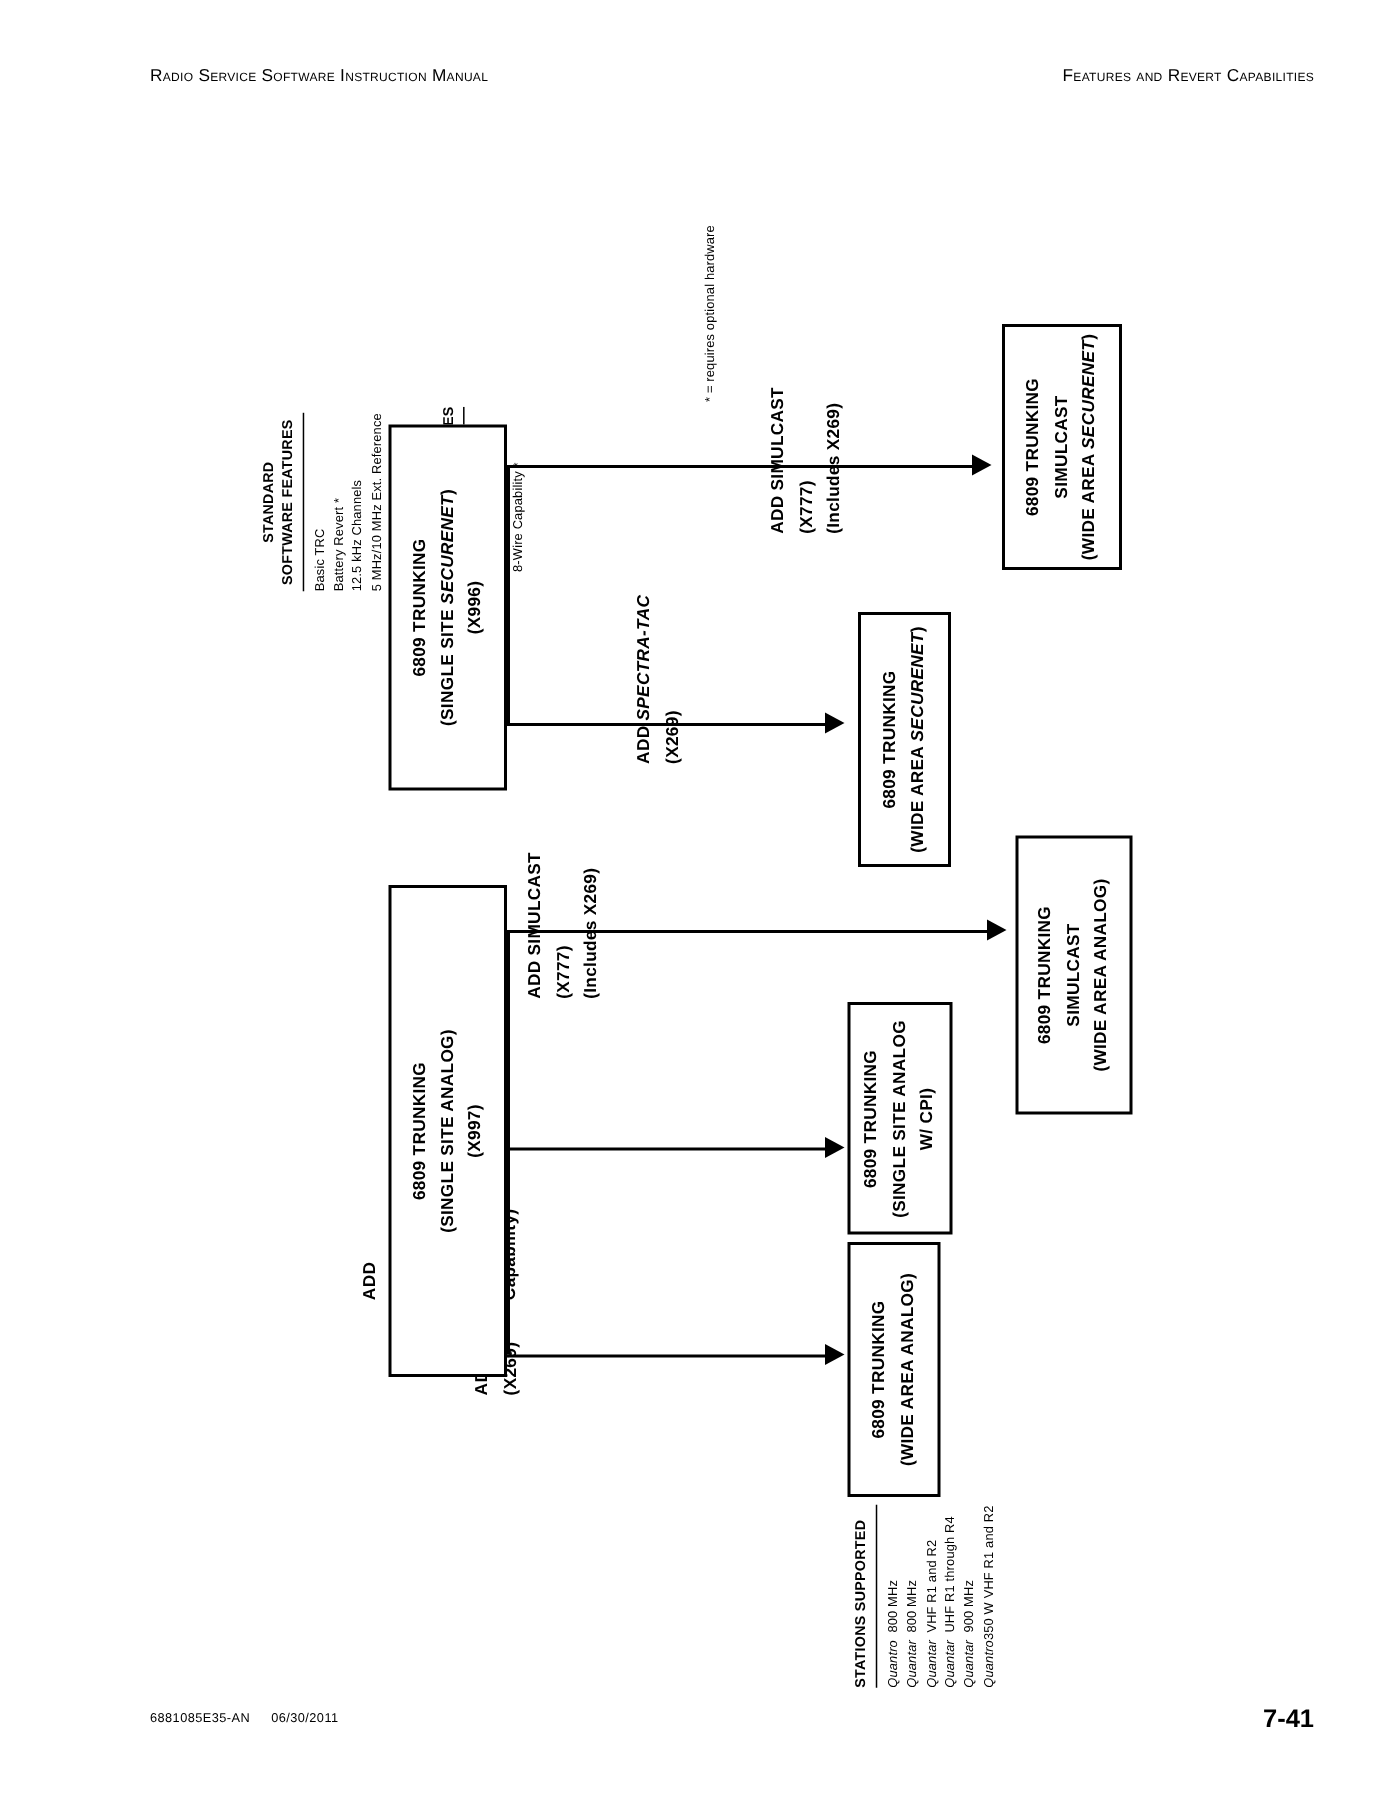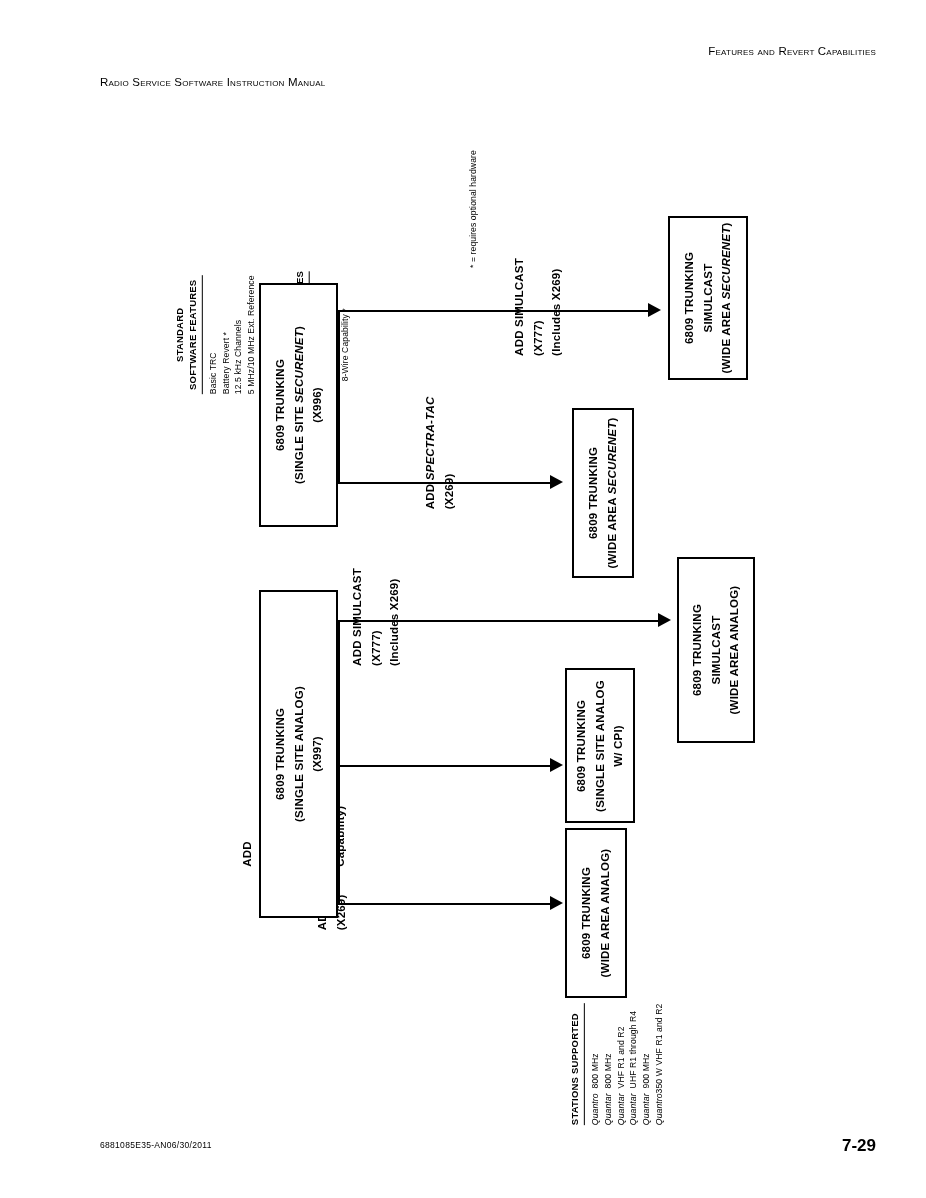--- a/index.html
+++ b/index.html
@@ -21,33 +21,33 @@
 
   
   .run-head {
     position: absolute;
     top: 45px;
     font-size: 11.5px;
     letter-spacing: 0.2px;
     font-variant: small-caps;
     white-space: nowrap;
   }
-  .run-head.left  { left: 100px; margin-top: 31px; }
+  .run-head.left  { left: 100px; }
   .run-head.right { right: 50px; }
 
   
   .foot-id {
     position: absolute;
     left: 100px;
     bottom: 48px;
     font-size: 8.5px;
     letter-spacing: 0.3px;
     white-space: nowrap;
   }
-  .foot-id .date { }
+  .foot-id .date { margin-left: 14px; }
   .foot-page {
     position: absolute;
     right: 50px;
     bottom: 42px;
     font-size: 17px;
     font-weight: bold;
     white-space: nowrap;
   }
   .fig-caption {
     position: absolute;
@@ -301,15 +301,15 @@
         <div>(WIDE AREA ANALOG)</div>
       </div>
     </div>
 
   </div>
 
 
   <div class="foot-id">
     <span>6881085E35-AN</span><span class="date">06/30/2011</span>
   </div>
-  <div class="foot-page">7-29</div>
+  <div class="foot-page">7-41</div>
 
 </div>
 
 </body></html>

